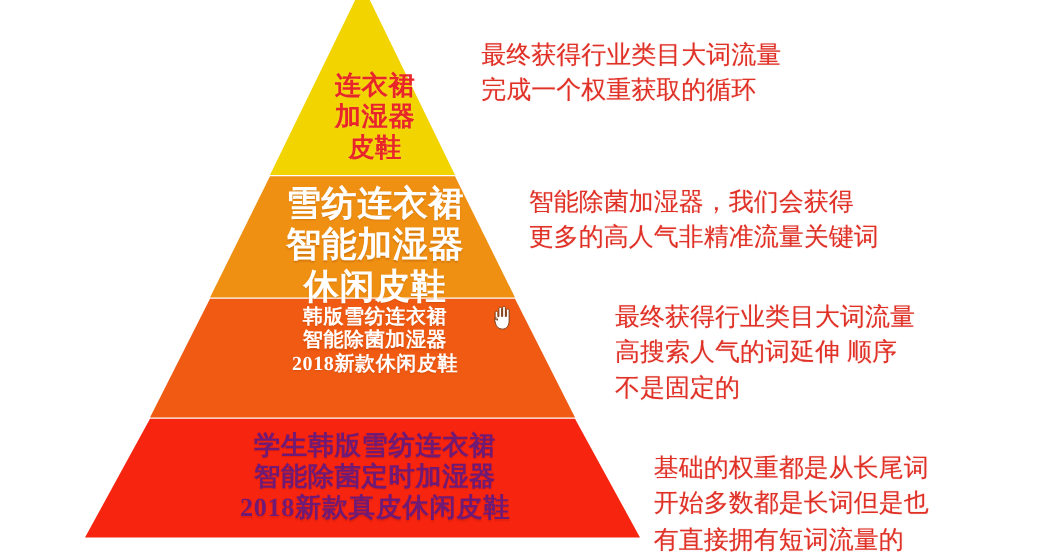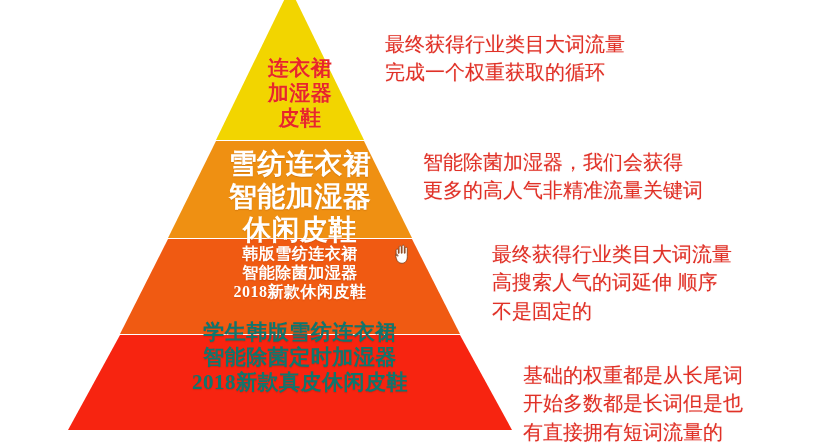--- a/index.html
+++ b/index.html
@@ -54,23 +54,23 @@
     color: #ffffff;
     text-shadow: 0 1px 1px rgba(150,70,0,0.28);
   }
   .tier-text.t3 {
     top: 245px;
     font-size: 16px;
     color: #ffffff;
     text-shadow: 0 1px 1px rgba(160,50,0,0.28);
   }
   .tier-text.t4 {
-    top: 320px;
+    top: 344px;
     font-size: 21px;
-    color: #0f766e;
+    color: #701a75;
     text-shadow: 0 1px 1px rgba(170,20,0,0.28);
   }
 
   
   #hand-cursor {
     position: absolute;
     left: 393px;
     top: 243px;
     width: 18px;
     height: 22px;

